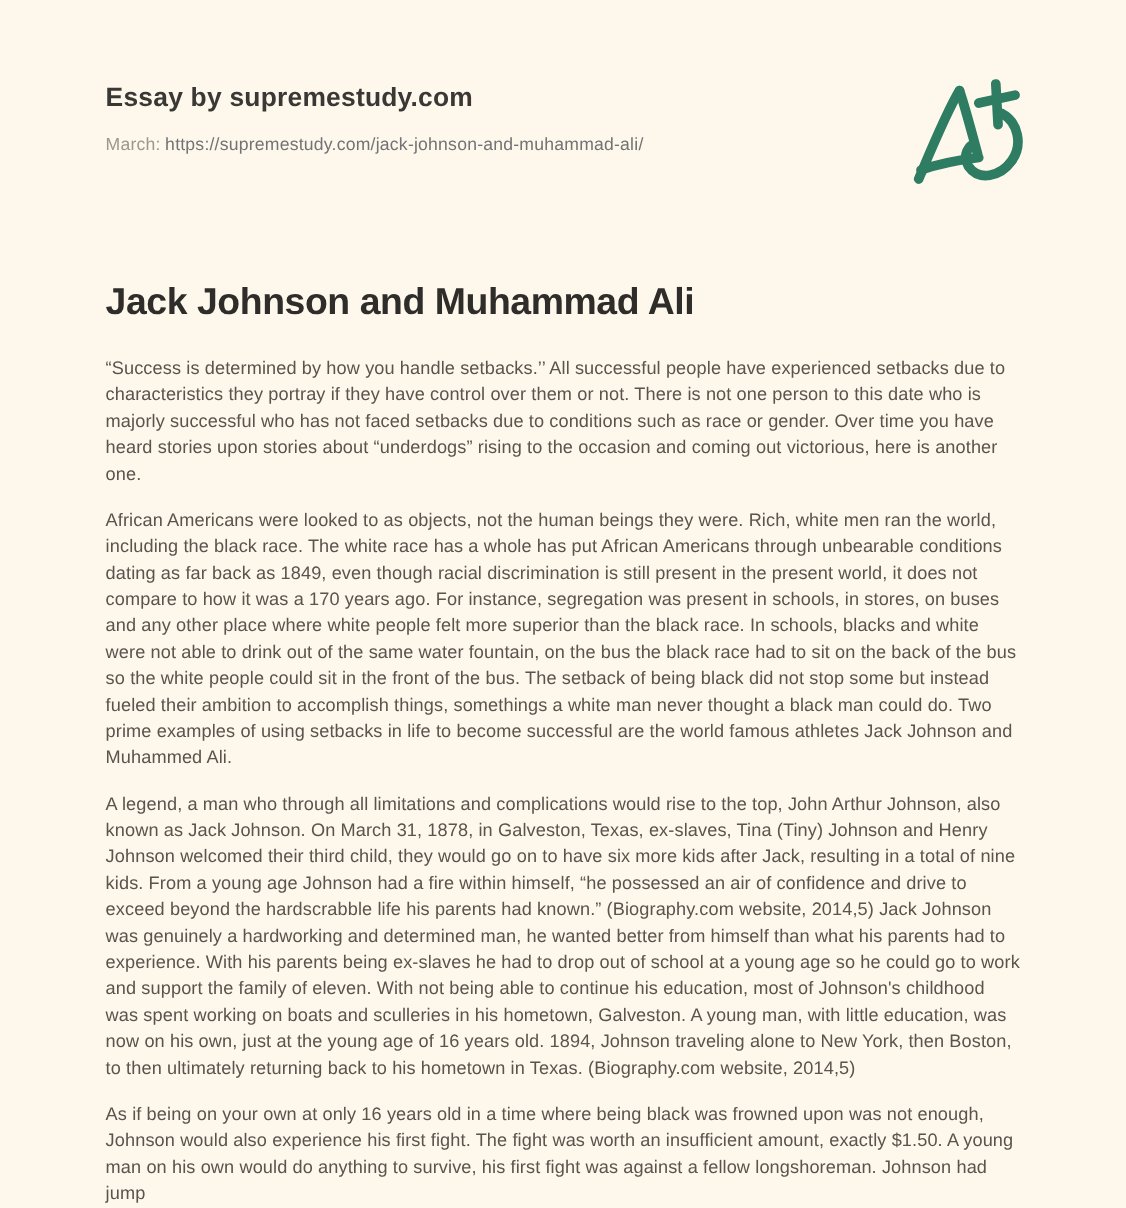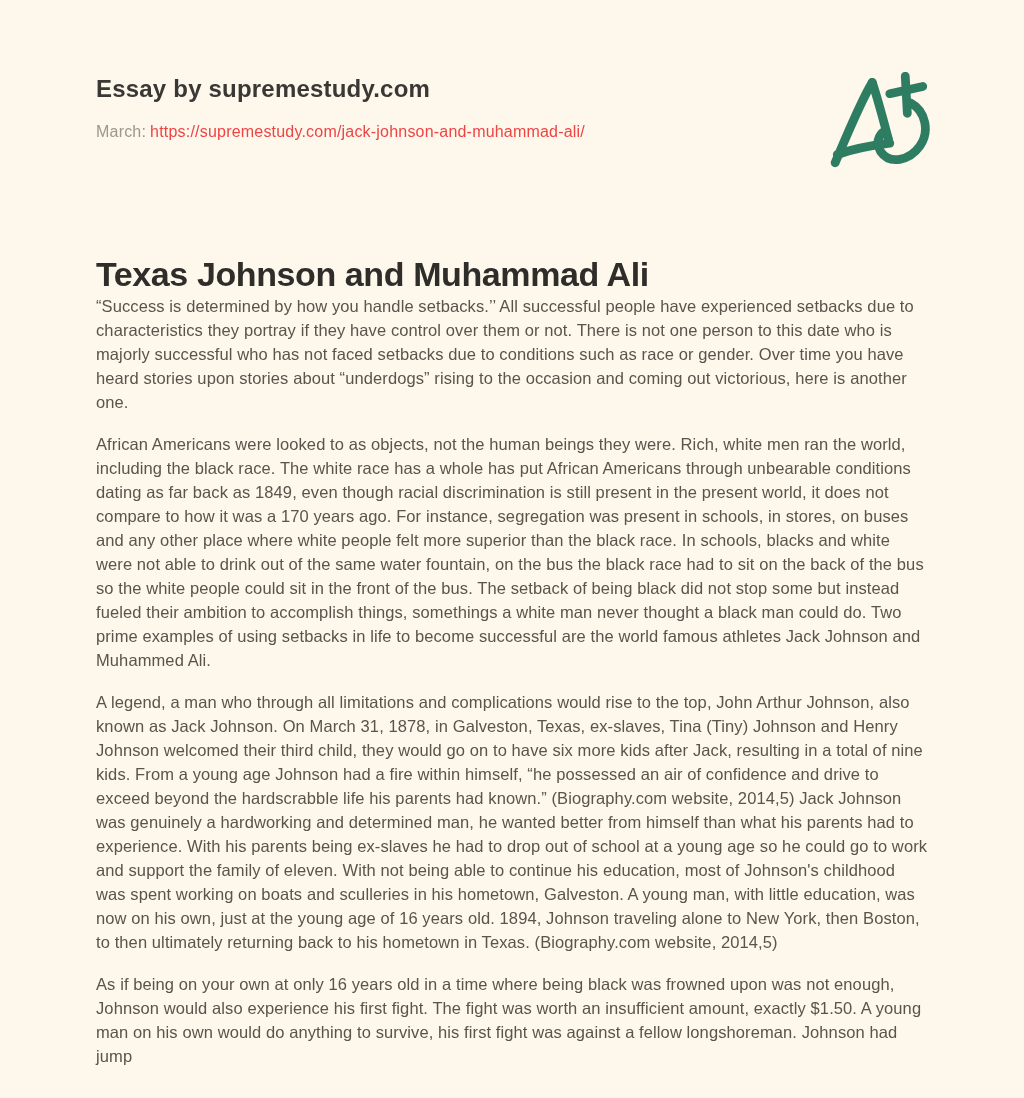--- a/index.html
+++ b/index.html
@@ -28,41 +28,42 @@
     letter-spacing: 0.2px;
     line-height: 1.1;
   }
   .source-line {
     margin-top: 21px;
     font-size: 16px;
     color: #9c978e;
     letter-spacing: 0.2px;
   }
   .source-link {
-    color: #ef4444;
+    color: #737373;
     text-decoration: none;
     margin-left: 4px;
     text-align: center;
   }
   .logo {
     position: absolute;
     top: -4px;
     right: -2px;
     width: 100px;
     height: 96px;
   }
   .essay-title {
     margin-top: 114px;
     font-size: 34px;
     font-weight: 700;
     color: #2f2d2a;
     letter-spacing: -0.4px;
     line-height: 1.15;
   }
   .content {
+    margin-top: 29px;
   }
   .content p {
     font-size: 16.5px;
     line-height: 24px;
     color: #59544c;
     letter-spacing: 0.1px;
     margin-bottom: 18px;
   }
 </style>
 </head>
@@ -88,21 +89,21 @@
 
         <path d="M 58 21 L 90 14"></path>
 
         <path d="M 73 4 L 75 40"></path>
 
         <path d="M 78 30 C 93 38 97 58 87 72 C 77 86 58 90 49 77 C 44 69 47 61 53 57"></path>
       </g>
     </svg>
   </div>
 
-  <h1 class="essay-title">Texas Johnson and Muhammad Ali</h1>
+  <h1 class="essay-title">Jack Johnson and Muhammad Ali</h1>
 
   <div class="content">
     <p>“Success is determined by how you handle setbacks.’’ All successful people have experienced setbacks due to characteristics they portray if they have control over them or not. There is not one person to this date who is majorly successful who has not faced setbacks due to conditions such as race or gender. Over time you have heard stories upon stories about “underdogs” rising to the occasion and coming out victorious, here is another one.</p>
     <p>African Americans were looked to as objects, not the human beings they were. Rich, white men ran the world, including the black race. The white race has a whole has put African Americans through unbearable conditions dating as far back as 1849, even though racial discrimination is still present in the present world, it does not compare to how it was a 170 years ago. For instance, segregation was present in schools, in stores, on buses and any other place where white people felt more superior than the black race. In schools, blacks and white were not able to drink out of the same water fountain, on the bus the black race had to sit on the back of the bus so the white people could sit in the front of the bus. The setback of being black did not stop some but instead fueled their ambition to accomplish things, somethings a white man never thought a black man could do. Two prime examples of using setbacks in life to become successful are the world famous athletes Jack Johnson and Muhammed Ali.</p>
     <p>A legend, a man who through all limitations and complications would rise to the top, John Arthur Johnson, also known as Jack Johnson. On March 31, 1878, in Galveston, Texas, ex-slaves, Tina (Tiny) Johnson and Henry Johnson welcomed their third child, they would go on to have six more kids after Jack, resulting in a total of nine kids. From a young age Johnson had a fire within himself, “he possessed an air of confidence and drive to exceed beyond the hardscrabble life his parents had known.” (Biography.com website, 2014,5) Jack Johnson was genuinely a hardworking and determined man, he wanted better from himself than what his parents had to experience. With his parents being ex-slaves he had to drop out of school at a young age so he could go to work and support the family of eleven. With not being able to continue his education, most of Johnson's childhood was spent working on boats and sculleries in his hometown, Galveston. A young man, with little education, was now on his own, just at the young age of 16 years old. 1894, Johnson traveling alone to New York, then Boston, to then ultimately returning back to his hometown in Texas. (Biography.com website, 2014,5)</p>
     <p>As if being on your own at only 16 years old in a time where being black was frowned upon was not enough, Johnson would also experience his first fight. The fight was worth an insufficient amount, exactly $1.50. A young man on his own would do anything to survive, his first fight was against a fellow longshoreman. Johnson had jump</p>
   </div>
 
 </div>
 

